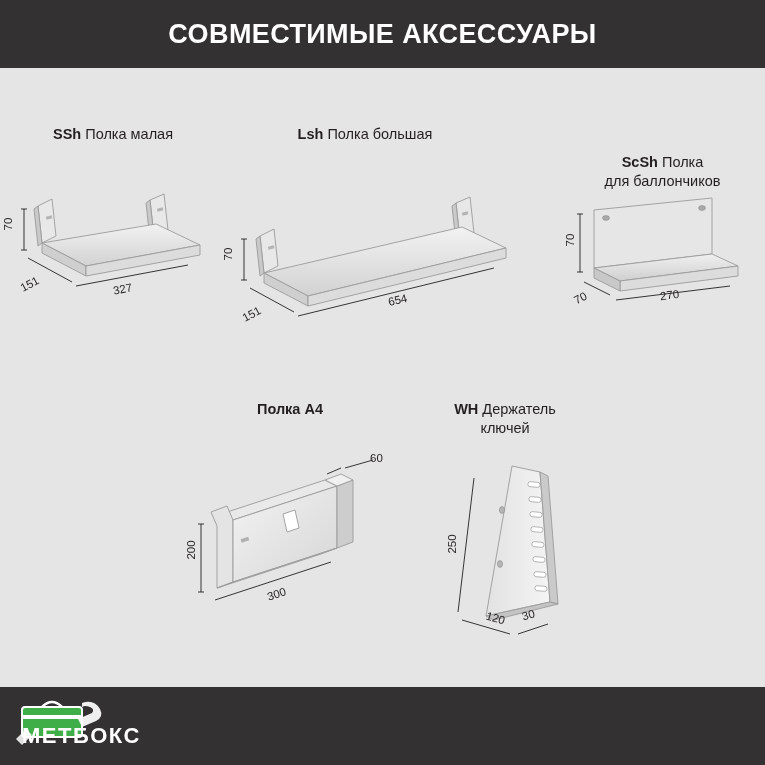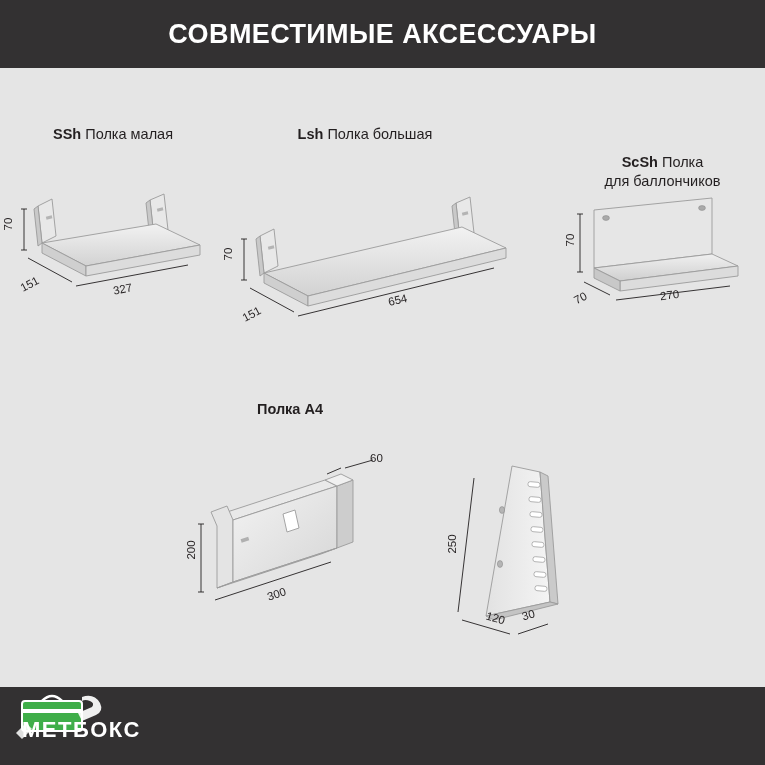--- a/index.html
+++ b/index.html
@@ -69,20 +69,21 @@
 
   
   .footer-bar {
     position: absolute;
     left: 0;
     bottom: 0;
     width: 765px;
     height: 78px;
     background: #333132;
     display: flex;
+    align-items: center;
   }
   .logo-wrap {
     position: relative;
     margin-left: 8px;
     width: 170px;
     height: 66px;
   }
   .logo-text {
     position: absolute;
     left: 14px;
@@ -261,20 +262,28 @@
       <line x1="26" y1="72" x2="26" y2="140" stroke="#231f20" stroke-width="0.9"></line>
       <line x1="23" y1="72" x2="29" y2="72" stroke="#231f20" stroke-width="0.9"></line>
       <line x1="23" y1="140" x2="29" y2="140" stroke="#231f20" stroke-width="0.9"></line>
       <line x1="40" y1="148" x2="156" y2="110" stroke="#231f20" stroke-width="0.9"></line>
     </svg>
     <div class="dim" style="left:195px; top:0px;text-align:right;">60</div>
     <div class="dim" style="left:6px; top:92px; transform:rotate(-90deg);">200</div>
     <div class="dim" style="left:92px; top:136px; transform:rotate(-18deg);">300</div>
   </div>
 
+  <div class="item" style="left:415px; top:400px; width:180px;">
+    <div class="item-caption">
+      <b>WH</b>
+      <span>Держатель</span>
+      <br>
+      <span>ключей</span>
+    </div>
+  </div>
 
   <div class="drawing" style="position:absolute; left:440px; top:452px; width:160px; height:185px;">
     <svg width="160" height="185" viewBox="0 0 160 185">
       <defs>
         <linearGradient id="g5" x1="0" y1="0" x2="1" y2="0">
           <stop offset="0%" stop-color="#e2e2e2"></stop>
           <stop offset="100%" stop-color="#f4f4f4"></stop>
         </linearGradient>
       </defs>
 

